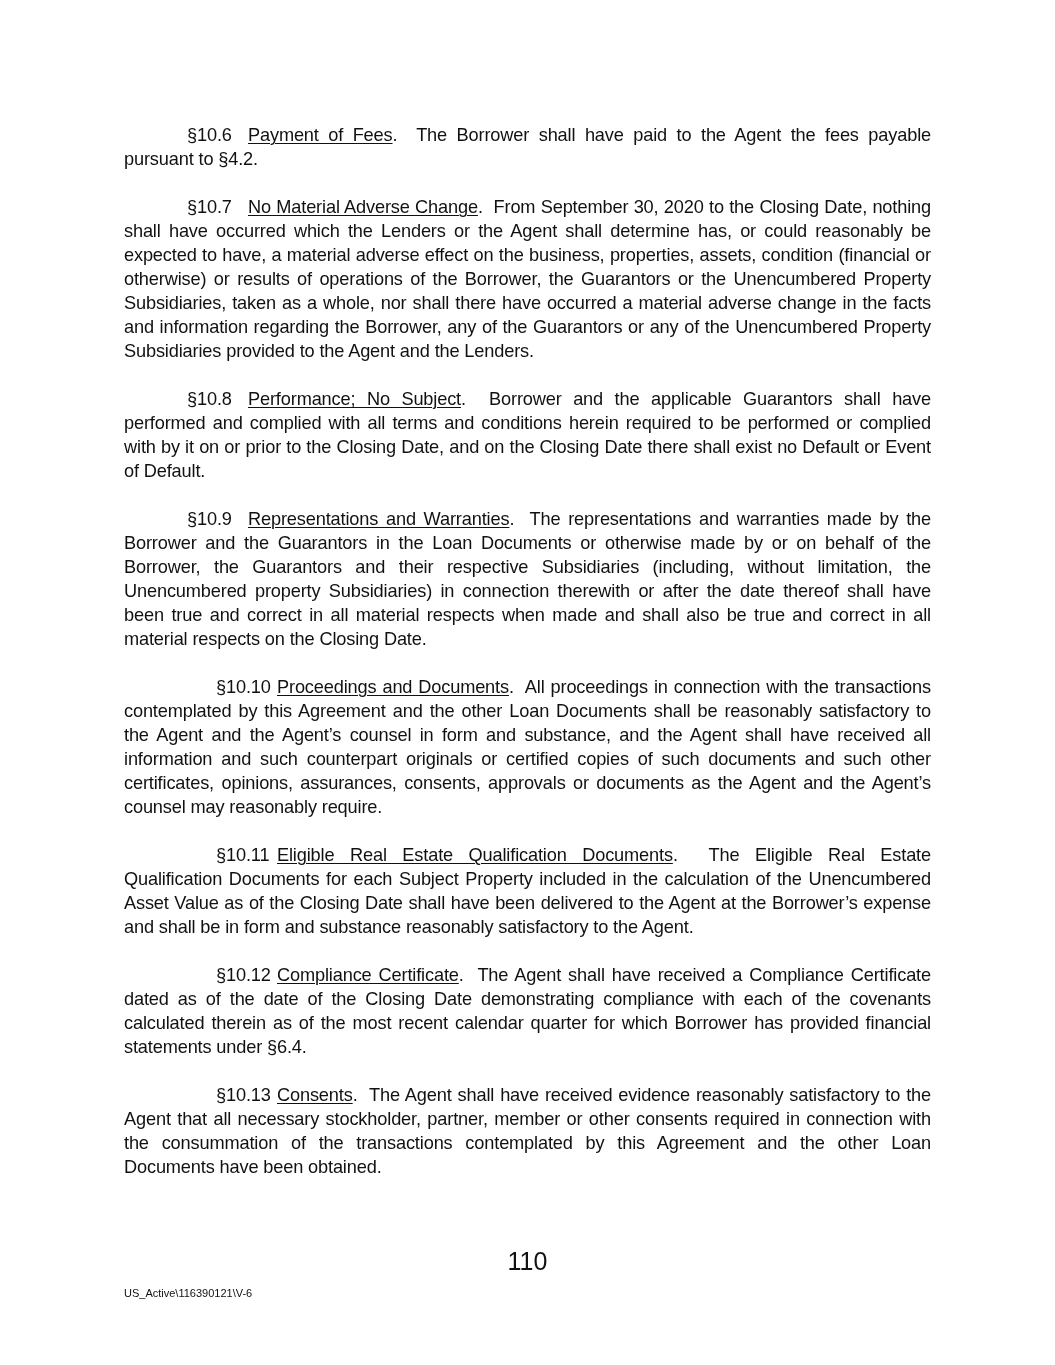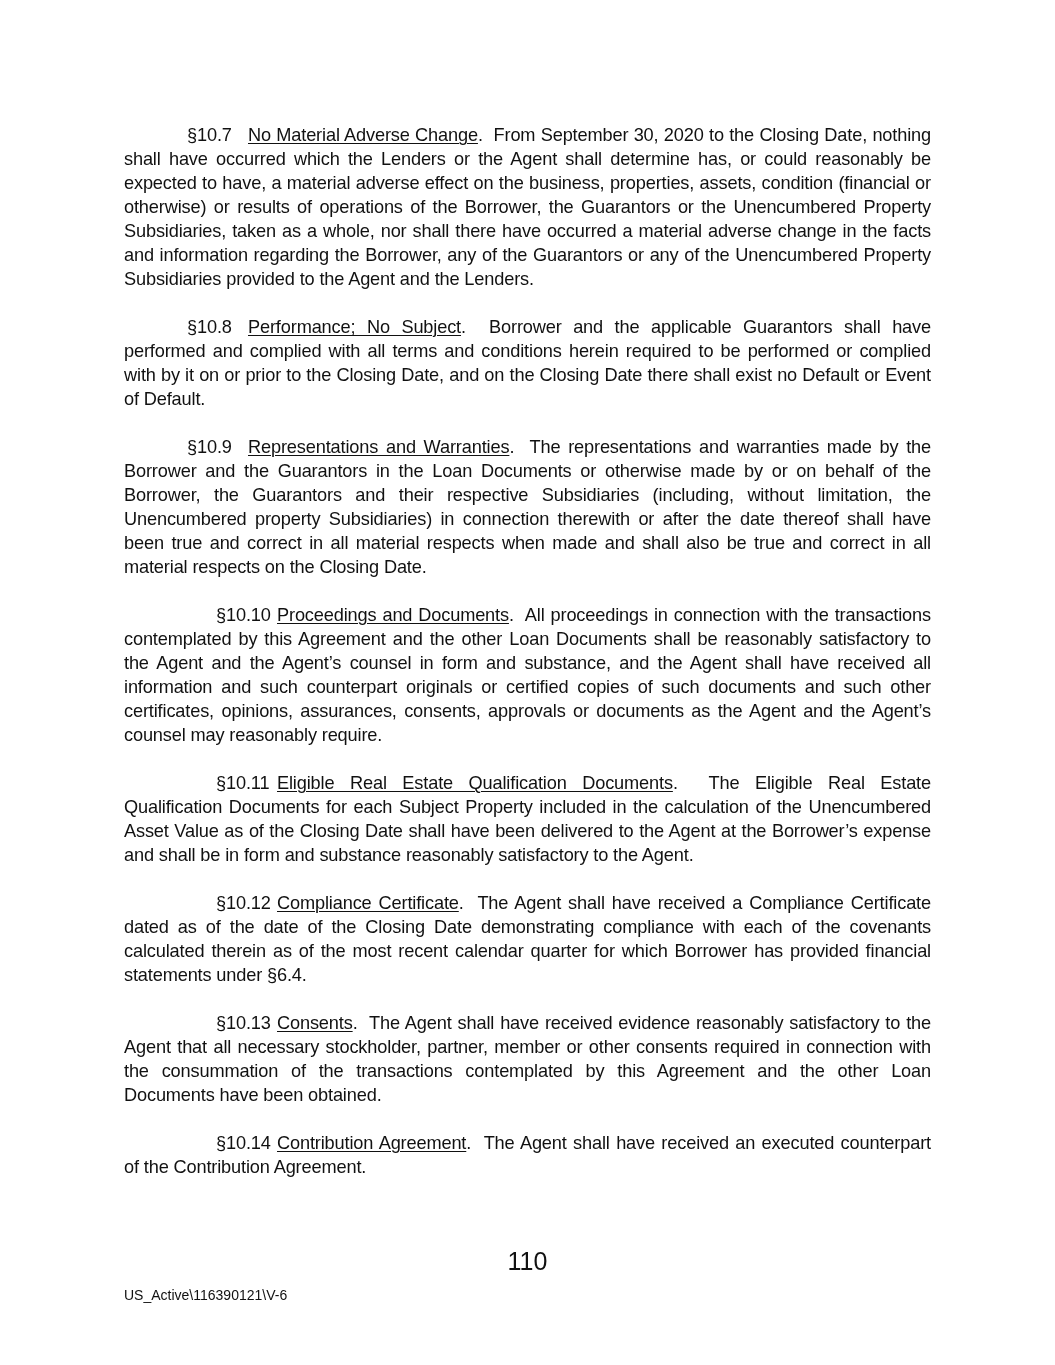--- a/index.html
+++ b/index.html
@@ -46,42 +46,42 @@
       width: 1055px;
       top: 1247px;
       text-align: center;
       font-size: 25px;
       font-family: "Liberation Sans", sans-serif;
     }
     .footer-id {
       position: absolute;
       left: 124px;
       top: 1287px;
-      font-size: 14px;
+      font-size: 11px;
       font-family: "Liberation Sans", sans-serif;
     }
   </style>
 </head>
 <body>
 
 <div class="page">
 
+  <p class="section"><span class="num w1">§10.6</span><span class="heading">Payment of Fees</span>.&nbsp; <span>The Borrower shall have paid to the Agent the fees payable pursuant to §4.2.</span></p>
 
   <p class="section"><span class="num w1">§10.7</span><span class="heading">No Material Adverse Change</span>.&nbsp; <span>From September 30, 2020 to the Closing Date, nothing shall have occurred which the Lenders or the Agent shall determine has, or could reasonably be expected to have, a material adverse effect on the business, properties, assets, condition (financial or otherwise) or results of operations of the Borrower, the Guarantors or the Unencumbered Property Subsidiaries, taken as a whole, nor shall there have occurred a material adverse change in the facts and information regarding the Borrower, any of the Guarantors or any of the Unencumbered Property Subsidiaries provided to the Agent and the Lenders.</span></p>
 
   <p class="section"><span class="num w1">§10.8</span><span class="heading">Performance; No Subject</span>.&nbsp; <span>Borrower and the applicable Guarantors shall have performed and complied with all terms and conditions herein required to be performed or complied with by it on or prior to the Closing Date, and on the Closing Date there shall exist no Default or Event of Default.</span></p>
 
   <p class="section"><span class="num w1">§10.9</span><span class="heading">Representations and Warranties</span>.&nbsp; <span>The representations and warranties made by the Borrower and the Guarantors in the Loan Documents or otherwise made by or on behalf of the Borrower, the Guarantors and their respective Subsidiaries (including, without limitation, the Unencumbered property Subsidiaries) in connection therewith or after the date thereof shall have been true and correct in all material respects when made and shall also be true and correct in all material respects on the Closing Date.</span></p>
 
   <p class="section"><span class="num w2">§10.10</span><span class="heading">Proceedings and Documents</span>.&nbsp; <span>All proceedings in connection with the transactions contemplated by this Agreement and the other Loan Documents shall be reasonably satisfactory to the Agent and the Agent’s counsel in form and substance, and the Agent shall have received all information and such counterpart originals or certified copies of such documents and such other certificates, opinions, assurances, consents, approvals or documents as the Agent and the Agent’s counsel may reasonably require.</span></p>
 
   <p class="section"><span class="num w2">§10.11</span><span class="heading">Eligible Real Estate Qualification Documents</span>.&nbsp; <span>The Eligible Real Estate Qualification Documents for each Subject Property included in the calculation of the Unencumbered Asset Value as of the Closing Date shall have been delivered to the Agent at the Borrower’s expense and shall be in form and substance reasonably satisfactory to the Agent.</span></p>
 
   <p class="section"><span class="num w2">§10.12</span><span class="heading">Compliance Certificate</span>.&nbsp; <span>The Agent shall have received a Compliance Certificate dated as of the date of the Closing Date demonstrating compliance with each of the covenants calculated therein as of the most recent calendar quarter for which Borrower has provided financial statements under §6.4.</span></p>
 
   <p class="section"><span class="num w2">§10.13</span><span class="heading">Consents</span>.&nbsp; <span>The Agent shall have received evidence reasonably satisfactory to the Agent that all necessary stockholder, partner, member or other consents required in connection with the consummation of the transactions contemplated by this Agreement and the other Loan Documents have been obtained.</span></p>
 
-  <p class="section"><span class="num w2">§10.14</span><span class="heading">Contribution Agreement</span>.&nbsp; <span>The Agent shall have received an executed counterpart of the Contribution Agreement.</span></p>
 
 </div>
 
 <div class="page-number">110</div>
 <div class="footer-id">US_Active\116390121\V-6</div>
 
 </body></html>

